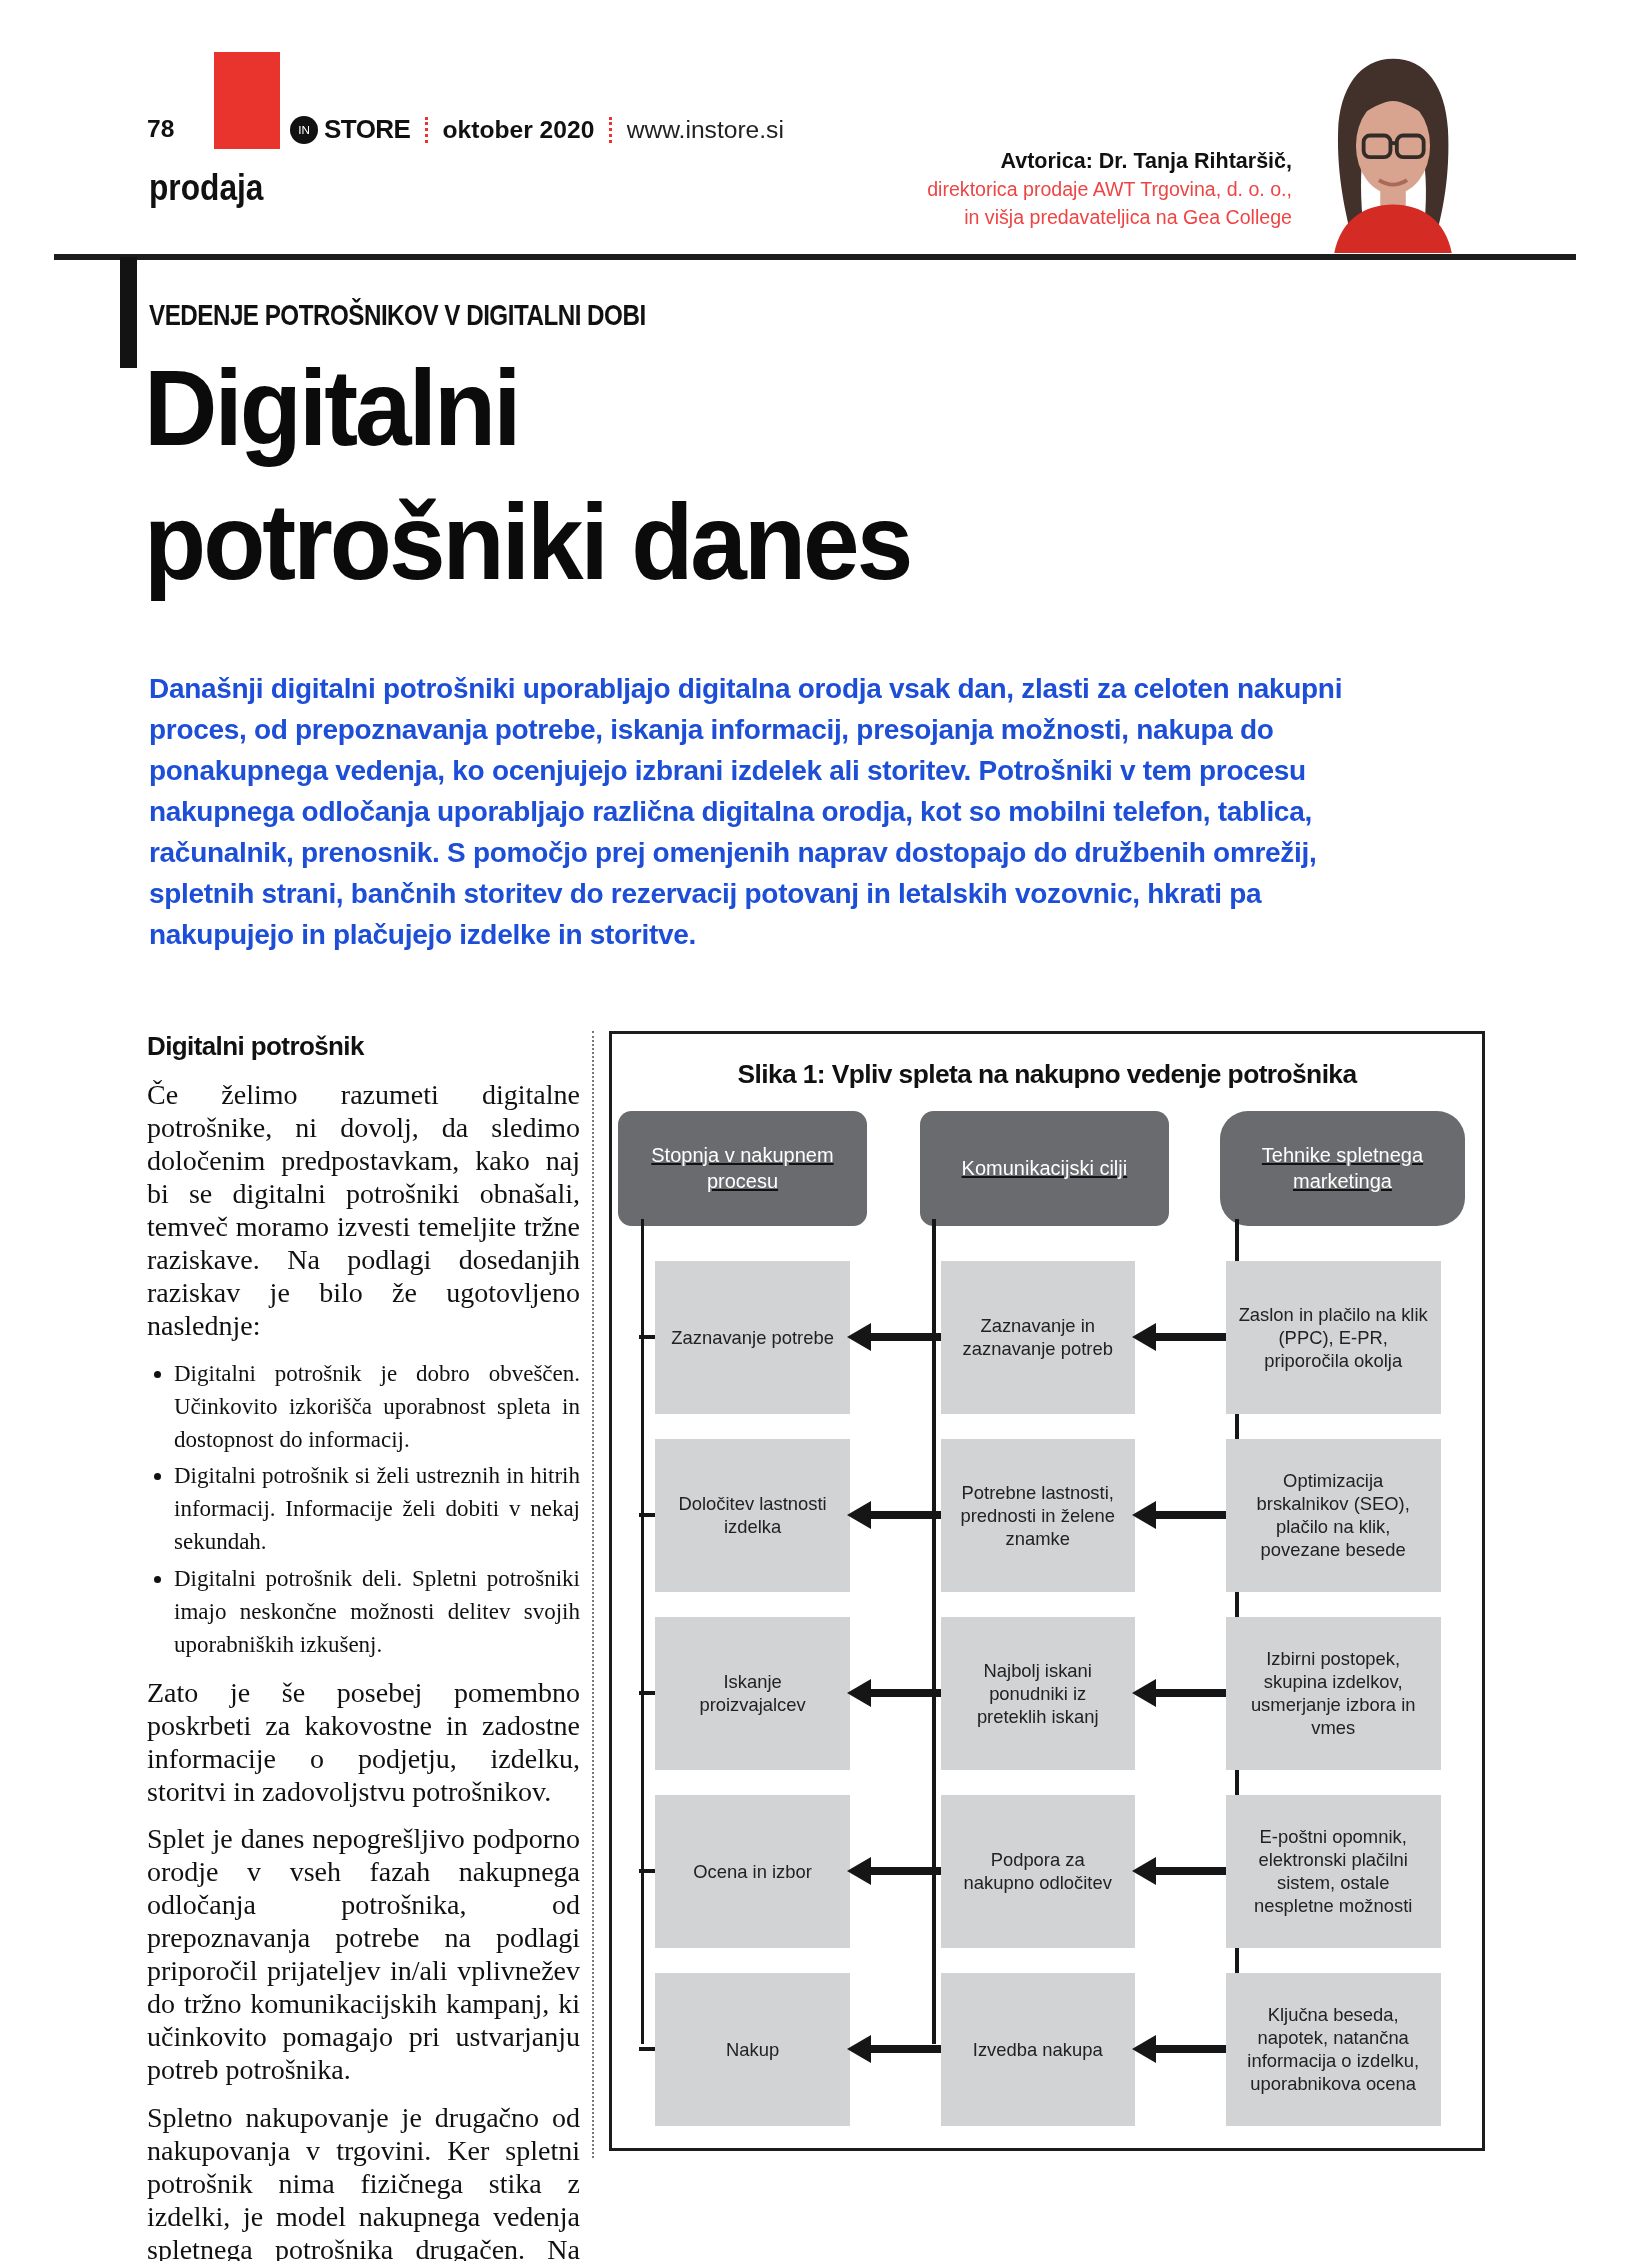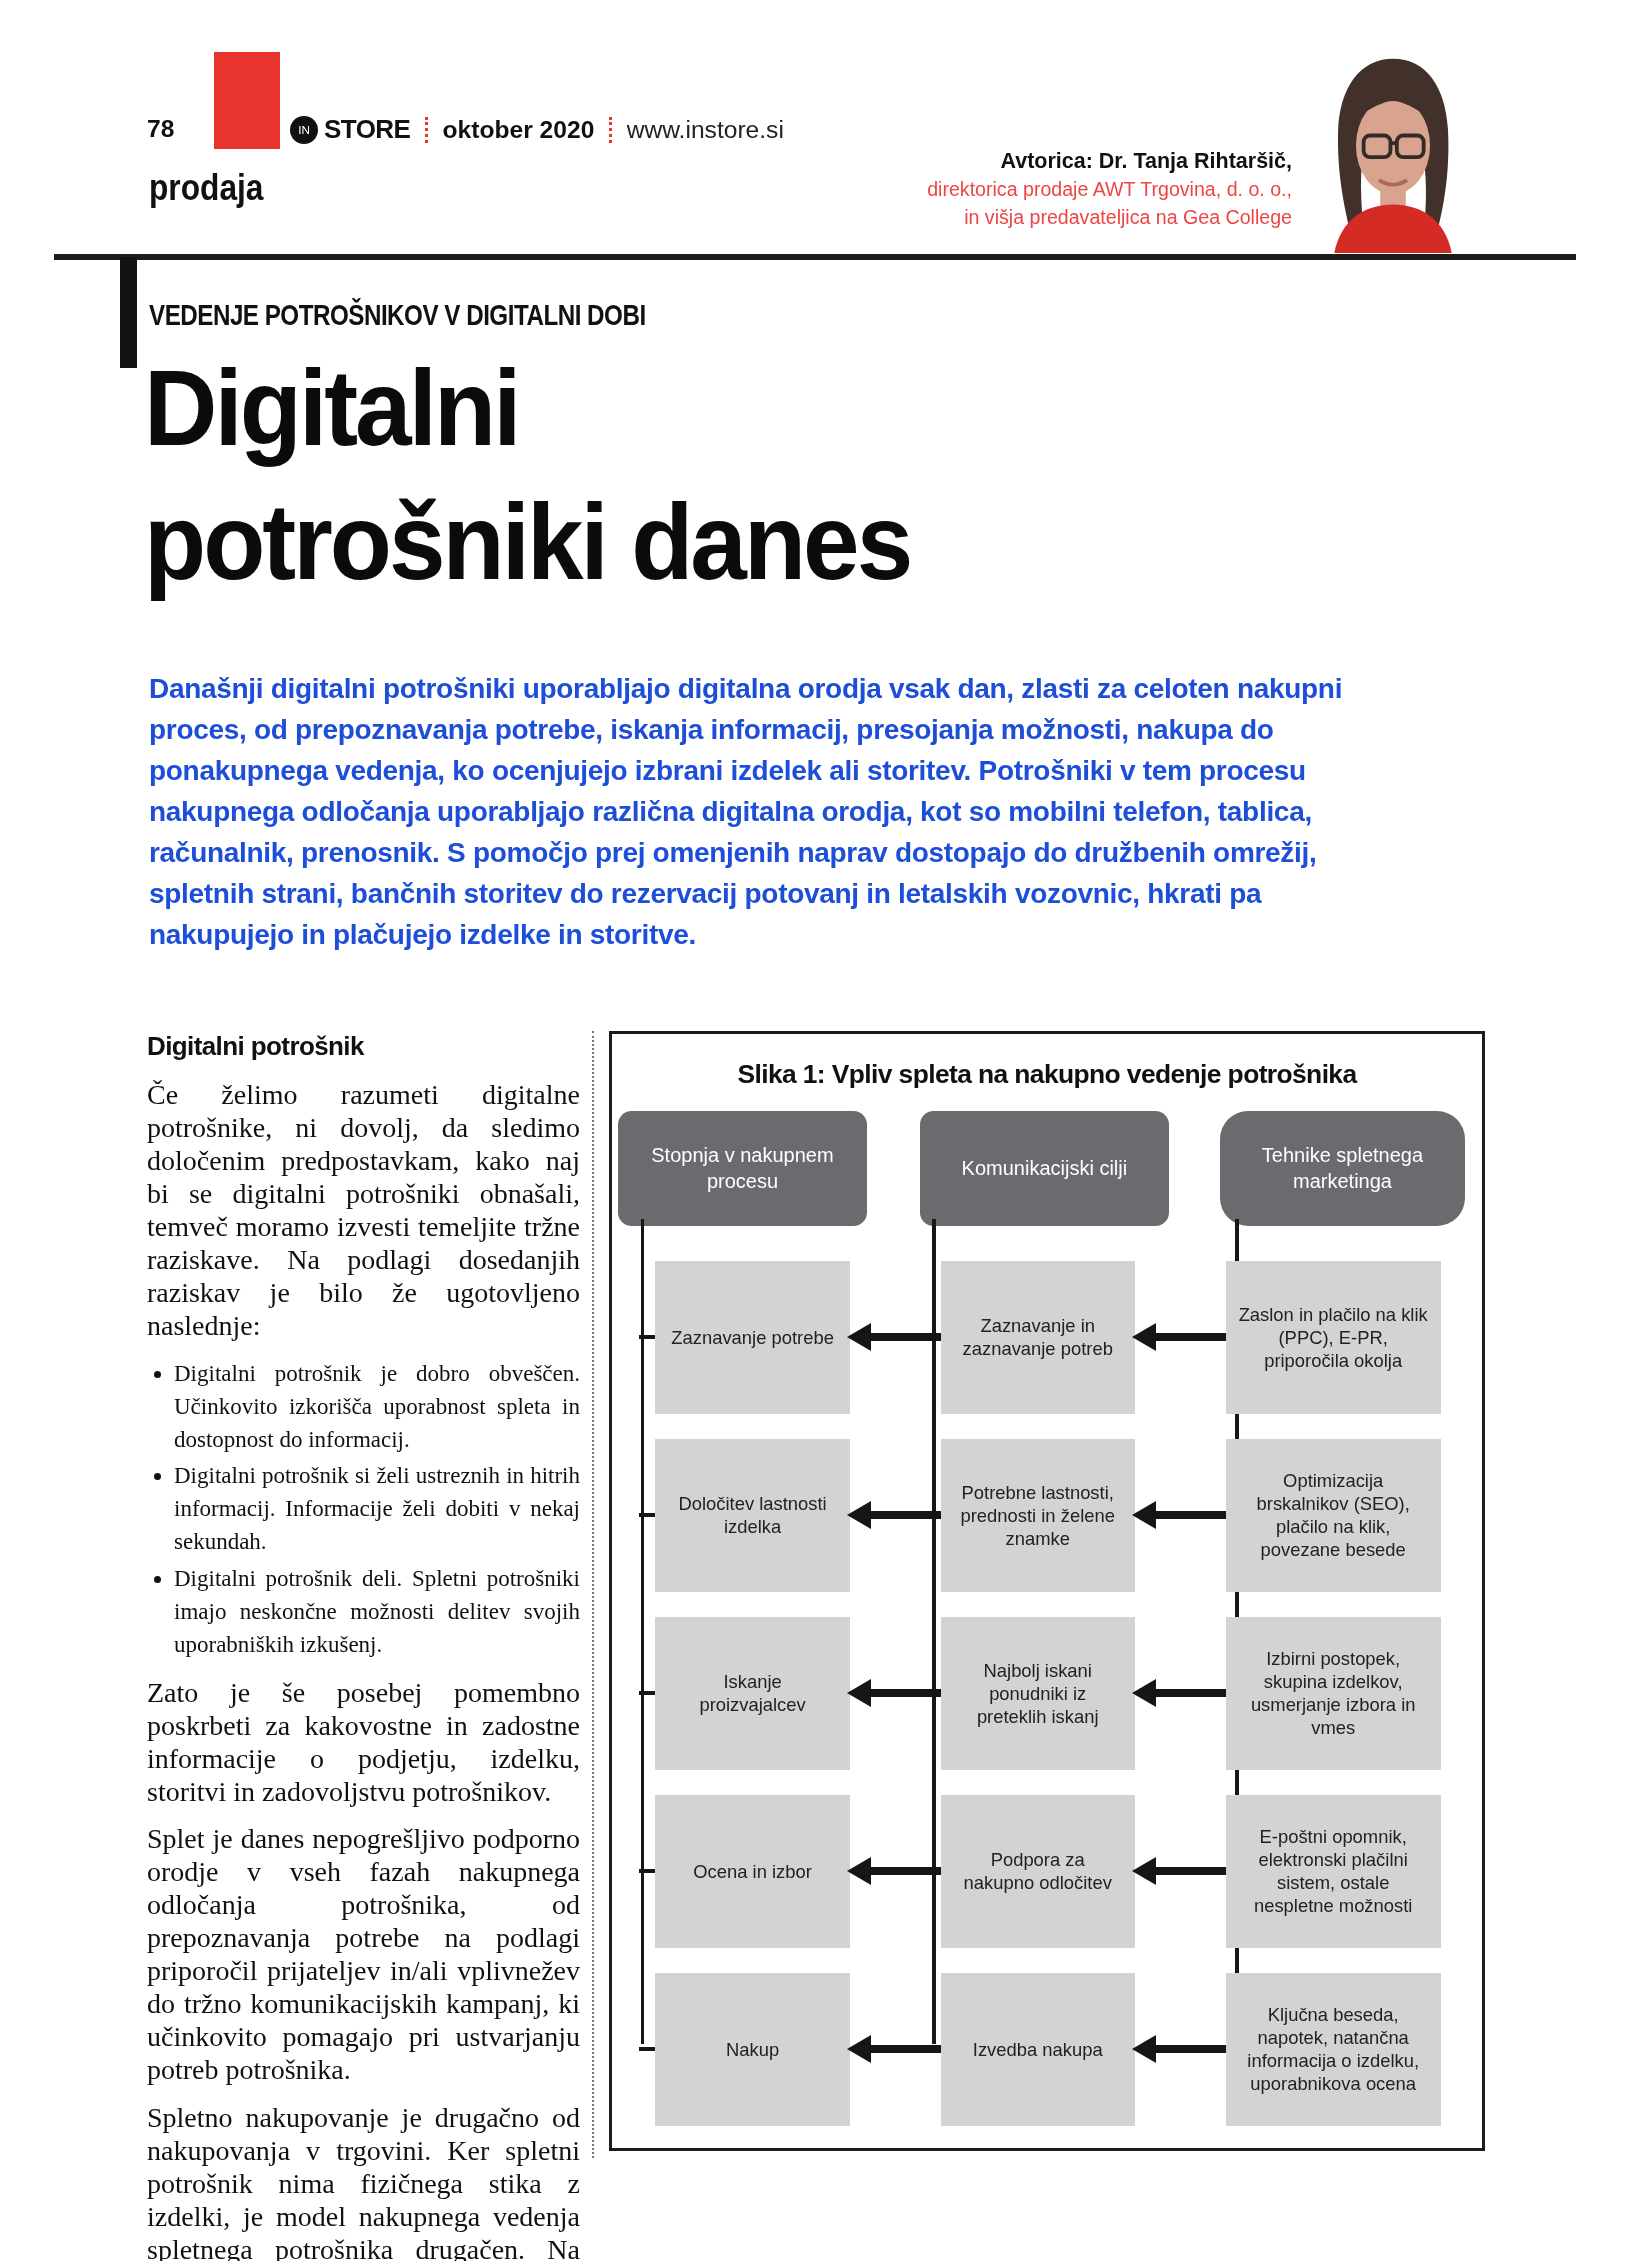--- a/index.html
+++ b/index.html
@@ -46,21 +46,21 @@
            margin:0 0 16px 0;letter-spacing:-0.6px;}
   .leftcol p{margin:0 0 14.7px 0;font-size:28px;line-height:33px;text-align:justify;}
   .leftcol ul{margin:0 0 14.7px 0;padding-left:27px;}
   .leftcol li{font-size:23px;line-height:33px;text-align:justify;margin:0 0 3.7px 0;}
   .coldivider{width:0;border-left:2.5px dotted #777;margin-left:12.3px;height:1127px;}
 
   
   .figure{margin-left:14.7px;flex:1;border:3.1px solid #1c1c1c;height:1120px;box-sizing:border-box;
           position:relative;font-family:"Liberation Sans",sans-serif;background:#fff;}
   .figtitle{margin-top:24.6px;text-align:center;font-weight:bold;font-size:26.4px;letter-spacing:-0.6px;}
-  .figheaders{display:flex;margin:21px 6.1px 0 6.1px;}
+  .figheaders{display:flex;margin:21px 6.1px 0 6.1px;text-decoration:underline;}
   .hbox{background:#6a6b6e;color:#fff;border-radius:13.5px;min-height:115px;display:flex;
         align-items:center;justify-content:center;text-align:center;font-size:20px;
         line-height:26px;padding:0 27px;box-sizing:border-box;}
   .hb1{flex:0 0 29%;} .hs1{flex:0 0 6.2%;} .hb2{flex:0 0 29%;} .hs2{flex:0 0 6%;} .hb3{flex:0 0 28.5%;border-radius:28px;}
   .figrows{margin-top:31px;}
   .frow{display:flex;align-items:center;height:161px;margin-bottom:17px;padding-left:5%;}
   .fcell{width:23.5%;height:153px;background:#d2d3d5;display:flex;align-items:center;
          justify-content:center;text-align:center;font-size:18.4px;line-height:23px;
          padding:0 12.3px;box-sizing:border-box;position:relative;color:#222;}
   .fcell.c1::before{content:'';position:absolute;left:-16px;top:50%;margin-top:-1.8px;

